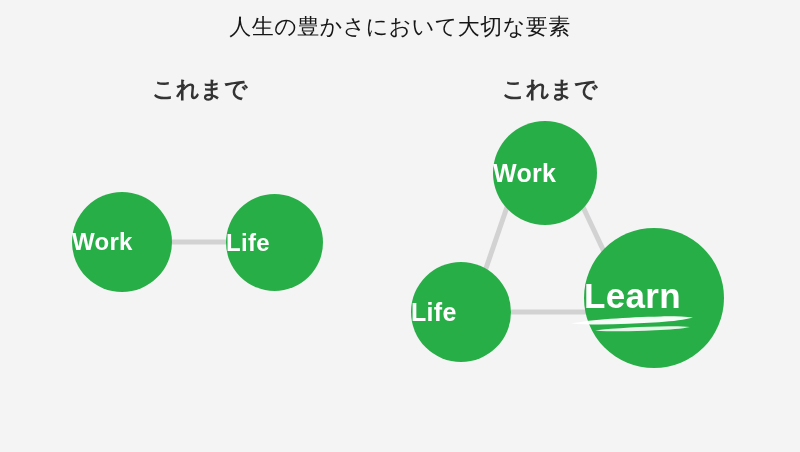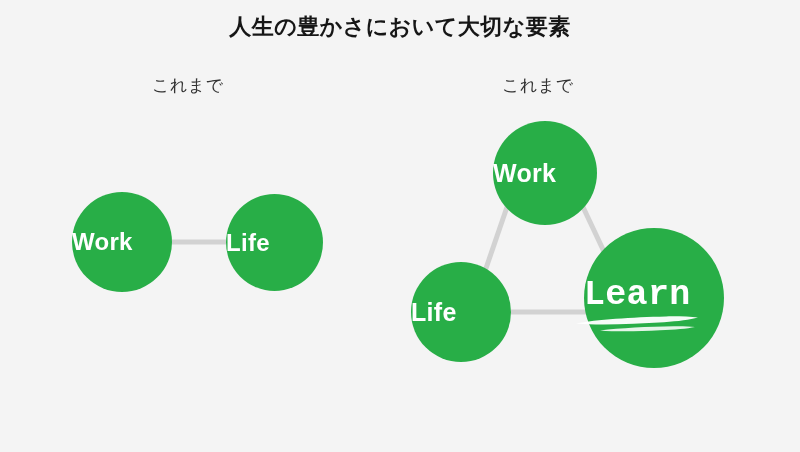--- a/index.html
+++ b/index.html
@@ -22,31 +22,31 @@
   }
 
   
   .page-title {
     position: absolute;
     top: 13px;
     left: 0;
     width: 800px;
     text-align: center;
     font-size: 22px;
-    font-weight: bold;
+    font-weight: normal;
     letter-spacing: 0.5px;
     color: #161616;
     line-height: 1.3;
   }
 
   
   .section-caption {
     position: absolute;
-    font-size: 17px;
-    font-weight: normal;
+    font-size: 23px;
+    font-weight: bold;
     color: #333333;
     letter-spacing: 0.5px;
     line-height: 1.3;
     white-space: nowrap;
   }
   .caption-before { top: 75px; left: 152px; }
   .caption-after  { top: 75px; left: 502px; }
 
   
   .diagram {
@@ -86,21 +86,20 @@
 
   
   .node-next-work  { left: 493px; top: 121px; width: 104px; height: 104px; }
   .node-next-life  { left: 411px; top: 262px; width: 100px; height: 100px; }
   .node-next-learn { left: 584px; top: 228px; width: 140px; height: 140px; }
   .node-next-work .node-label,
   .node-next-life .node-label { font-size: 25px; }
   .node-next-learn .node-label {
     font-size: 35px;
     transform: translateY(-3px);
-    font-family: Liberation Mono, monospace;
   }
 
   
   .handdrawn-underline {
     position: absolute;
     left: 50%;
     transform: translateX(-50%);
     bottom: -21px;
     width: 126px;
     height: 22px;

